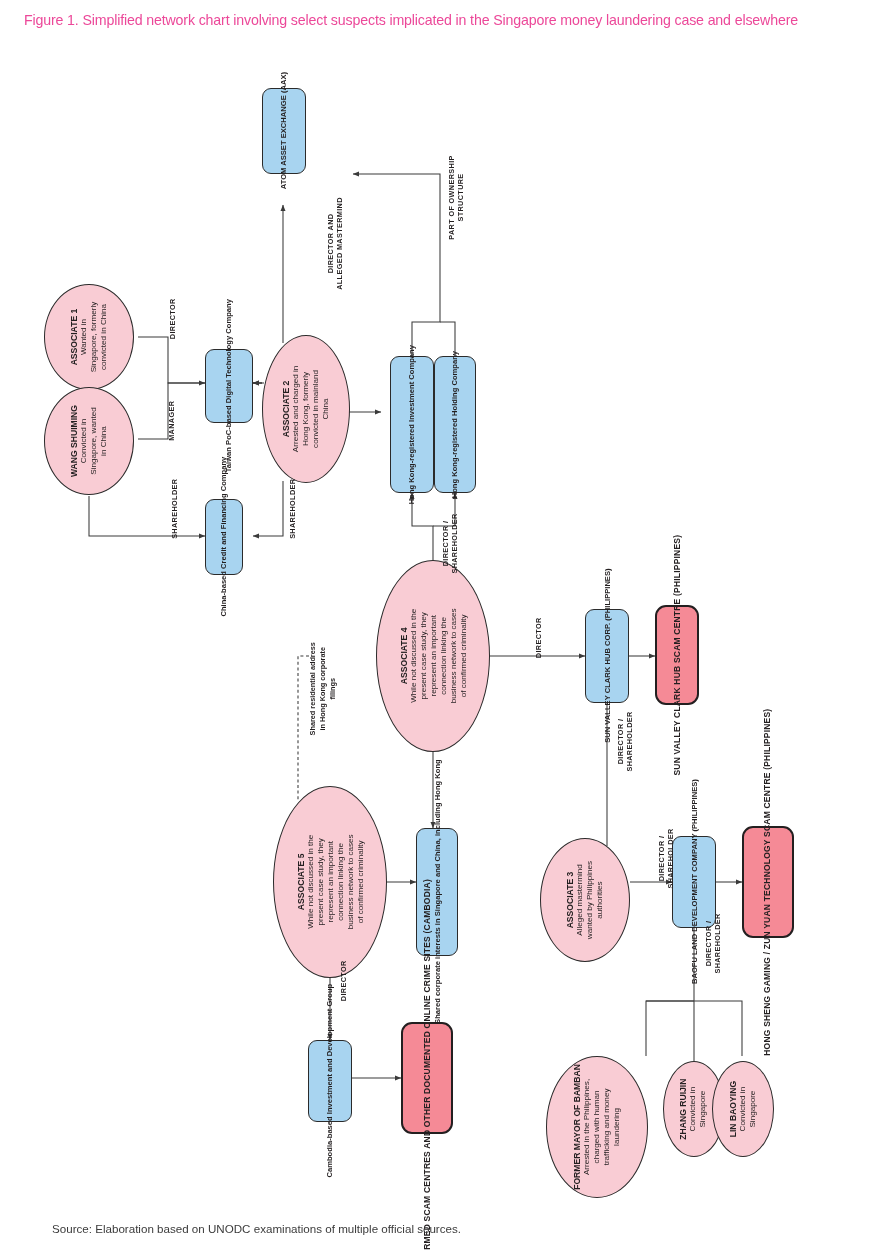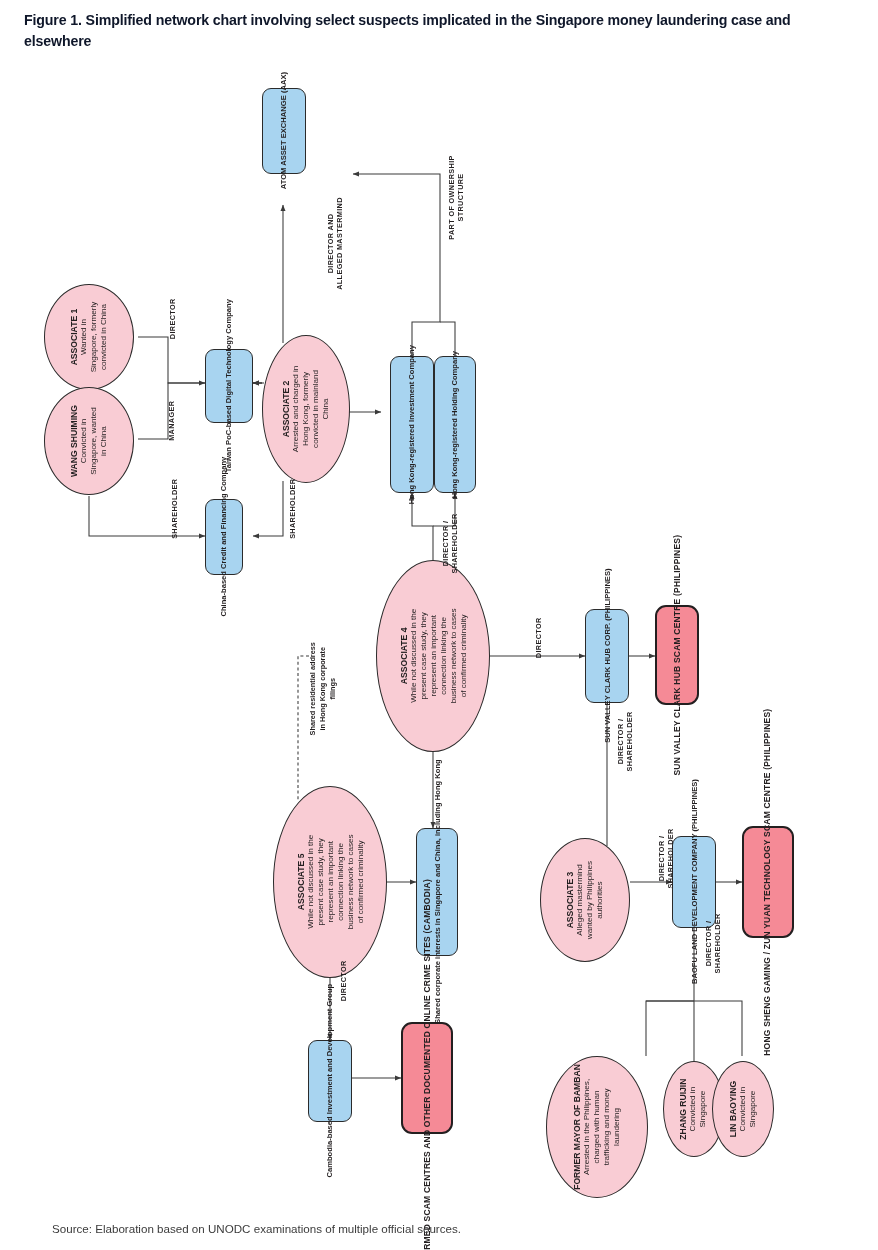--- a/index.html
+++ b/index.html
@@ -4,22 +4,22 @@
 <title>Figure 1 Network Chart</title>
 <style>
   html,body{margin:0;padding:0;background:#ffffff;}
   body{
     width:878px;height:1250px;position:relative;overflow:hidden;
     font-family:"Liberation Sans","DejaVu Sans",sans-serif;
     color:#231f20;
   }
   #fig-title{
     position:absolute;left:24px;top:10px;width:830px;
-    font-size:14.2px;font-weight:bold;line-height:1.45;
-    color:#0f172a;letter-spacing:-0.15px;
+    font-size:14.2px;font-weight:normal;line-height:1.45;
+    color:#ec4899;letter-spacing:-0.15px;
   }
   #fig-source{
     position:absolute;left:24px;top:1222px;width:830px;
     font-size:11.6px;color:#3b3b3b;margin-left:28px;
   }
   #canvas{position:absolute;left:0;top:56px;width:878px;height:1150px;}
   svg#edges{position:absolute;left:0;top:0;width:878px;height:1150px;}
 
   .node{position:absolute;box-sizing:border-box;display:flex;
         align-items:center;justify-content:center;}

